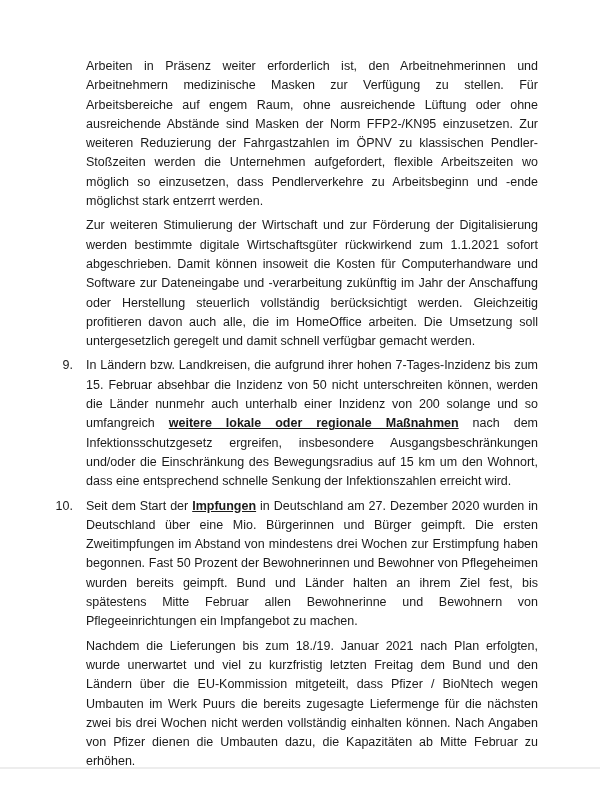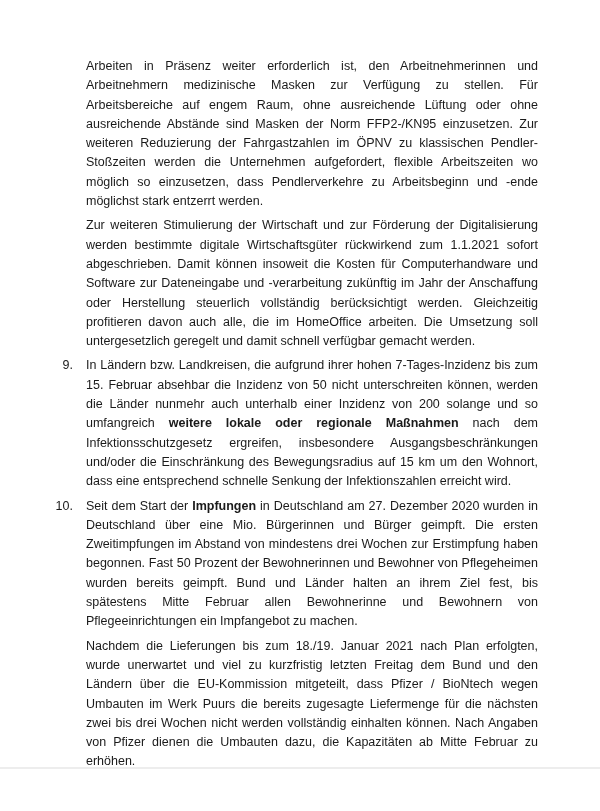--- a/index.html
+++ b/index.html
@@ -32,21 +32,21 @@
   }
   .para:last-child { margin-bottom: 0; }
   .num {
     position: absolute;
     left: -31px;
     top: 0;
     width: 18px;
     text-align: right;
     white-space: nowrap;
   }
-  .bold { font-weight: bold; }
+  .bold { font-weight: bold; text-decoration: underline; }
   .page-number {
     position: absolute;
     left: 520px;
     top: 784px;
     font-family: "Liberation Serif", "DejaVu Serif", serif;
     font-size: 13.5px;
     color: var(--text-color, #1a1a1a);
   }
   .bottom-edge {
     position: absolute;

